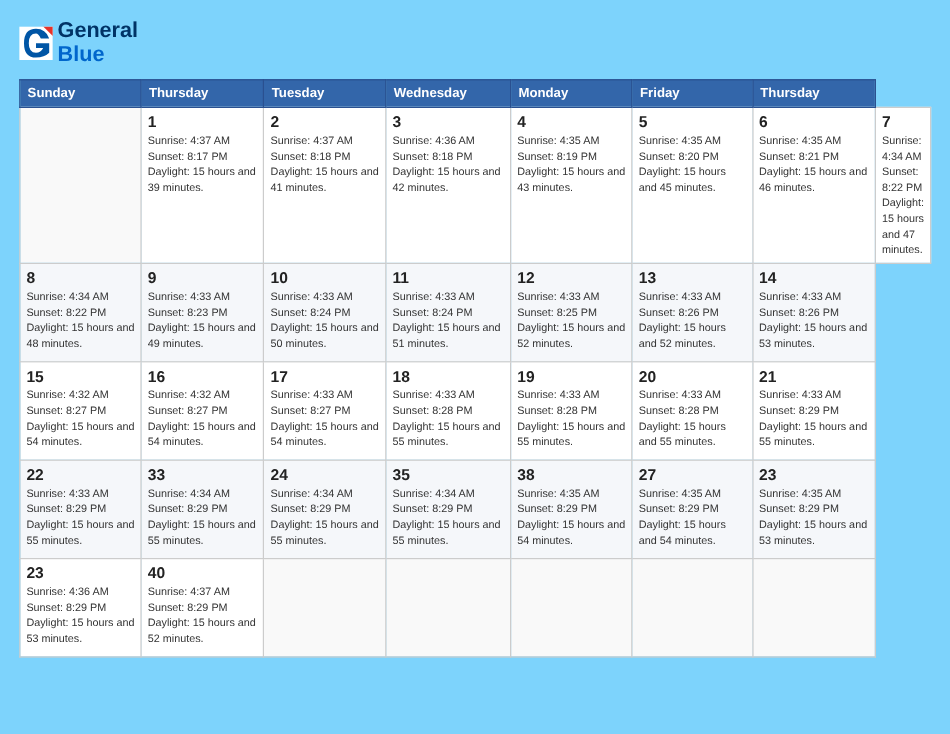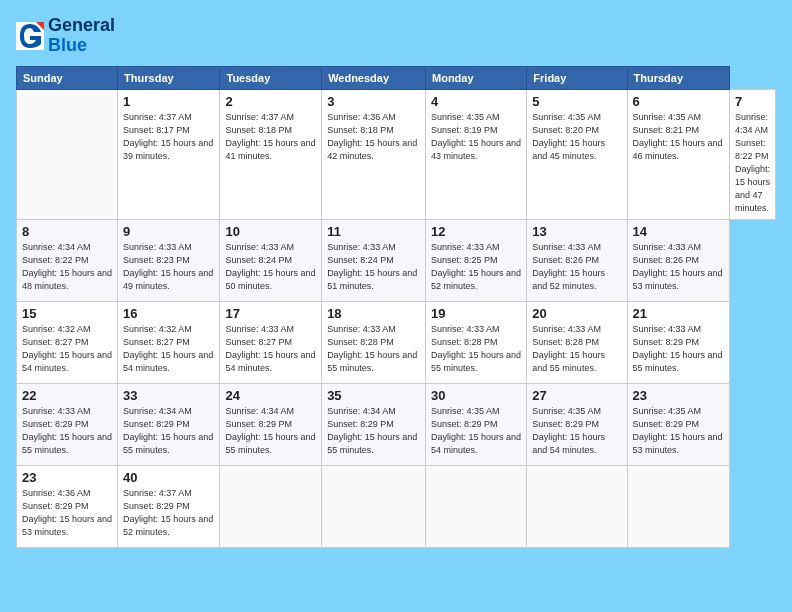--- a/index.html
+++ b/index.html
@@ -331,21 +331,21 @@
       </td>
           <td>
         <span class="day-num">35</span>
         <div class="day-info">
           Sunrise: 4:34 AM<br>
           Sunset: 8:29 PM<br>
           Daylight: 15 hours and 55 minutes.
         </div>
       </td>
           <td>
-        <span class="day-num">30</span>
+        <span class="day-num">38</span>
         <div class="day-info">
           Sunrise: 4:35 AM<br>
           Sunset: 8:29 PM<br>
           Daylight: 15 hours and 54 minutes.
         </div>
       </td>
           <td>
         <span class="day-num">27</span>
         <div class="day-info">
           Sunrise: 4:35 AM<br>

